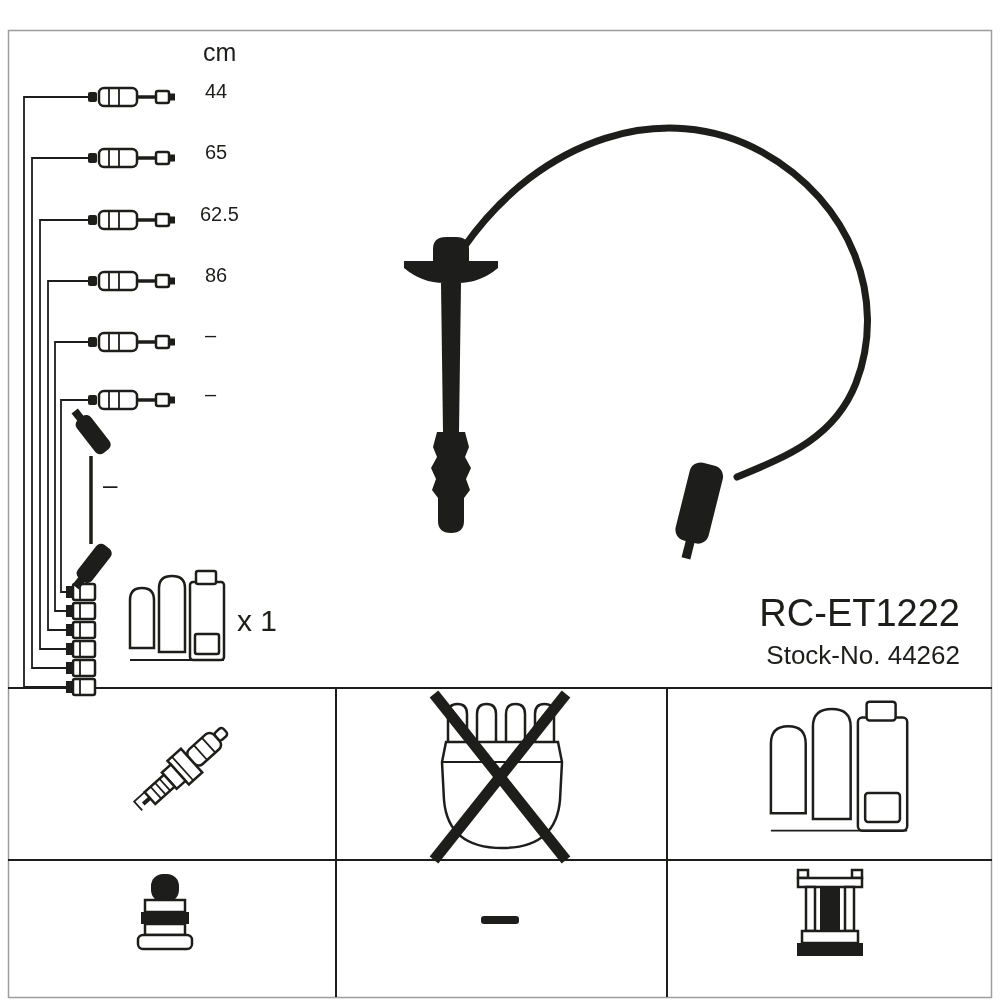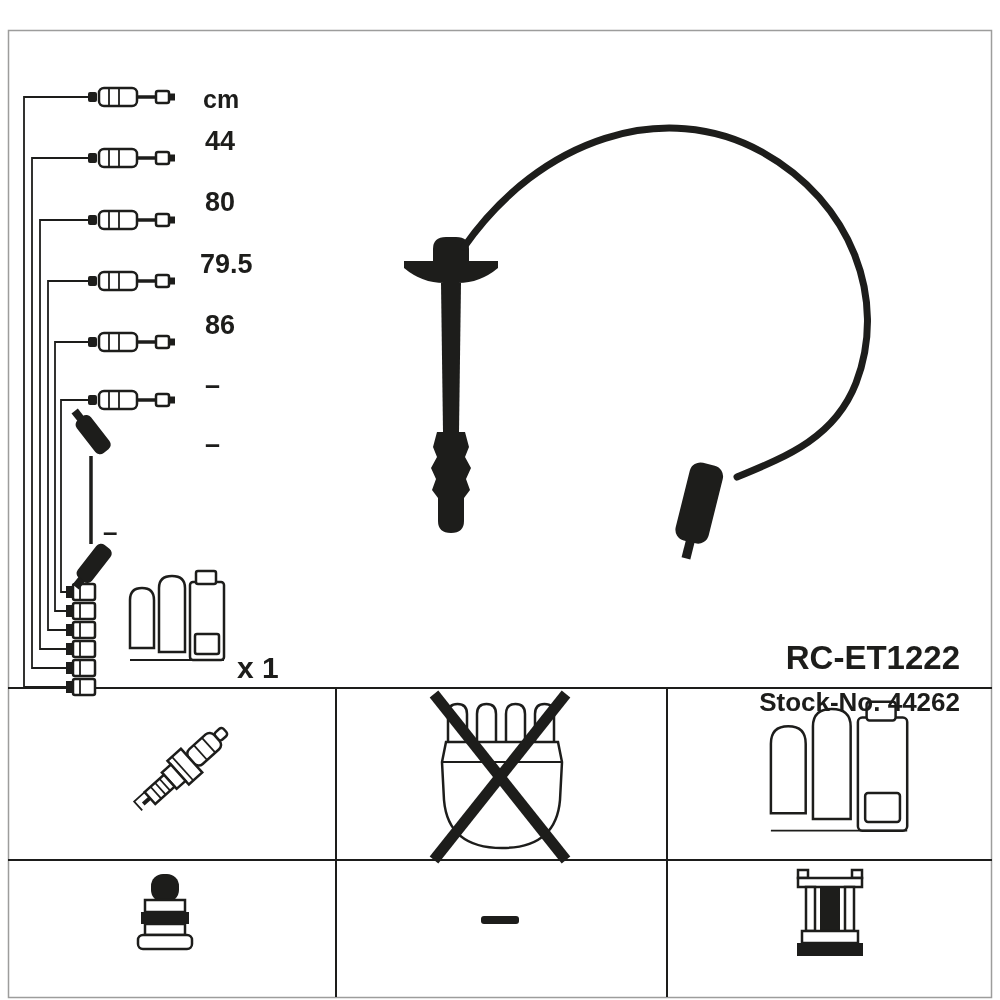--- a/index.html
+++ b/index.html
@@ -10,32 +10,32 @@
   .art{position:absolute;left:0;top:0;width:1000px;height:1000px;}
   .ln{fill:#ffffff;stroke:#1d1d1b;stroke-width:2.5;vector-effect:non-scaling-stroke;}
   .thin{fill:none;stroke:#1d1d1b;stroke-width:1.8;vector-effect:non-scaling-stroke;}
   .fillink{fill:#1d1d1b;stroke:none;}
   .lead-line{fill:none;stroke:#1d1d1b;stroke-width:1.8;}
   .wire3{fill:none;stroke:#1d1d1b;stroke-width:3.5;}
   .wire7{fill:none;stroke:#1d1d1b;stroke-width:7;stroke-linecap:round;}
   .cross{stroke:#1d1d1b;stroke-width:11;fill:none;}
   .frame{fill:none;stroke:#9d9d9c;stroke-width:1.5;}
   .grid{stroke:#1d1d1b;stroke-width:2;}
-  .label{position:absolute;color:#1d1d1b;font-weight:700;white-space:nowrap;line-height:1;margin-top:47px;}
+  .label{position:absolute;color:#1d1d1b;font-weight:400;white-space:nowrap;line-height:1;}
   .unit{left:203px;top:40px;font-size:25px;}
-  .len{font-size:27px;}
+  .len{font-size:20px;}
   .l1{left:205px;top:81px}
   .l2{left:205px;top:142px}
   .l3{left:200px;top:204px}
   .l4{left:205px;top:265px}
   .l5{left:205px;top:325px}
   .l6{left:205px;top:384px}
   .l7{left:103px;top:472px;font-size:26px}
   .qty{left:237px;top:606px;font-size:30px;}
-  .part{right:40px;top:594px;font-size:33px;}
+  .part{right:40px;top:594px;font-size:38px;}
   .stock{right:40px;top:642px;font-size:26px;text-align:right;}
 </style>
 </head>
 <body>
 
 <div class="stage">
 
   <svg class="art" viewBox="0 0 1000 1000" xmlns="http://www.w3.org/2000/svg">
     <defs>
       <g id="lead">
@@ -176,22 +176,22 @@
       <rect x="-24" y="-29" width="9" height="44" class="ln"></rect>
       <rect x="15" y="-29" width="9" height="44" class="ln"></rect>
       <rect x="-10" y="-29" width="20" height="44" class="fillink"></rect>
       <rect x="-28" y="15" width="56" height="12" class="ln"></rect>
       <rect x="-33" y="27" width="66" height="13" class="fillink"></rect>
     </g>
   </svg>
 
   <div class="label unit">cm</div>
   <div class="label len l1">44</div>
-  <div class="label len l2">80</div>
-  <div class="label len l3">79.5</div>
+  <div class="label len l2">65</div>
+  <div class="label len l3">62.5</div>
   <div class="label len l4">86</div>
   <div class="label len l5">–</div>
   <div class="label len l6">–</div>
   <div class="label len l7">–</div>
   <div class="label qty">x 1</div>
   <div class="label part">RC-ET1222</div>
   <div class="label stock">Stock-No. 44262</div>
 </div>
 
 </body></html>

